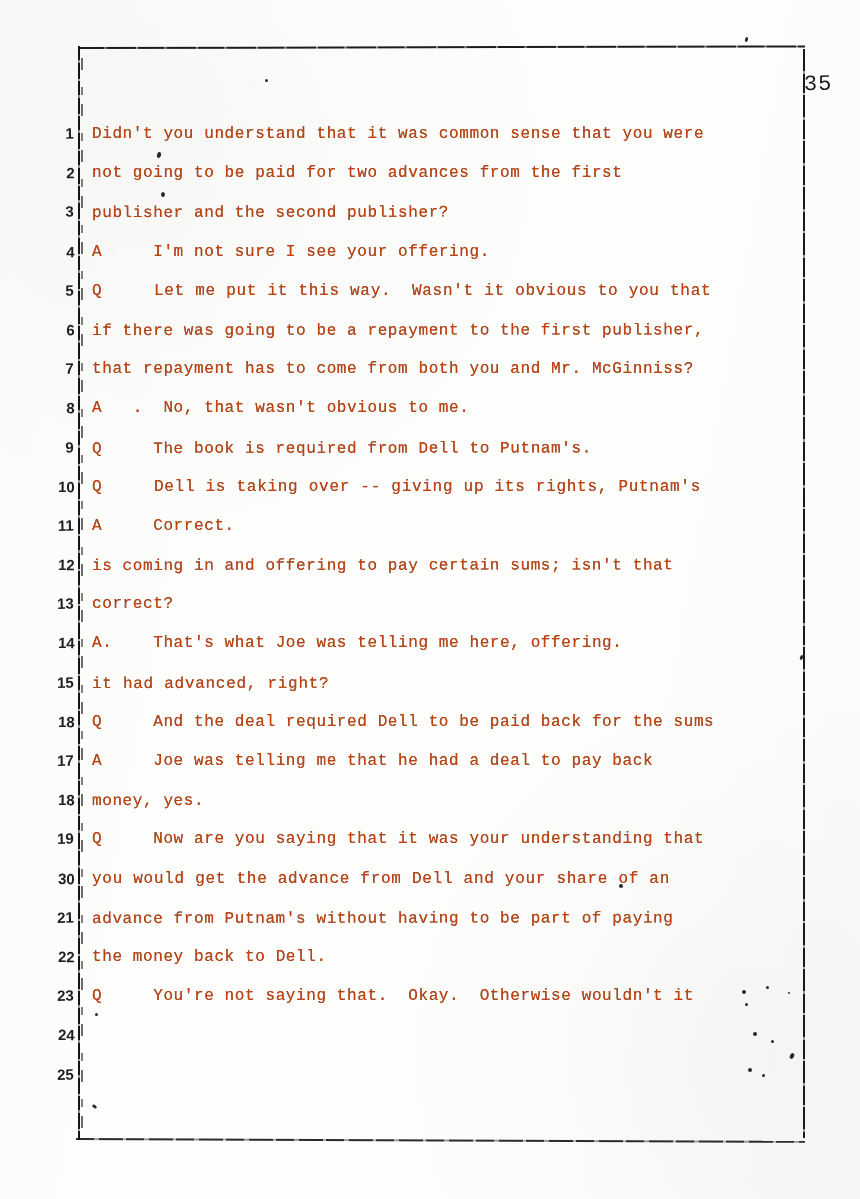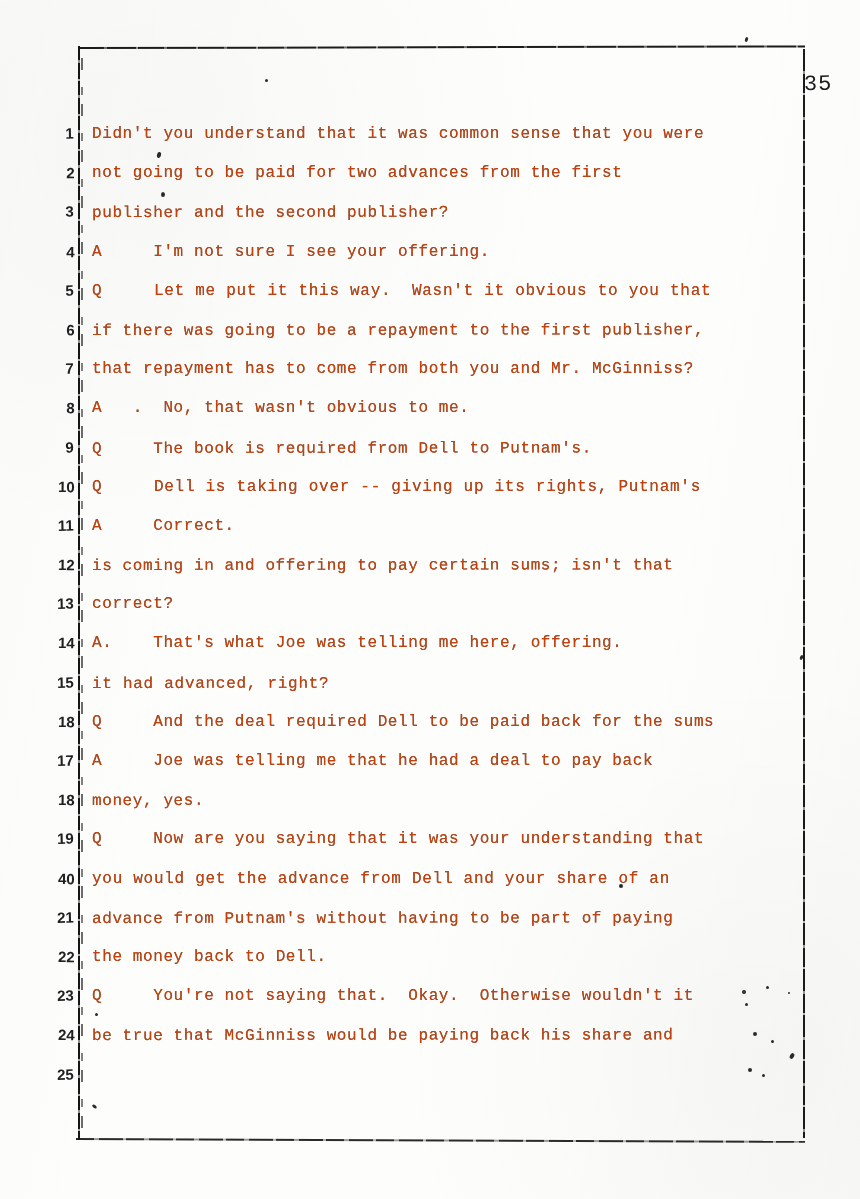--- a/index.html
+++ b/index.html
@@ -186,21 +186,21 @@
       <div class="gutter-num">10</div>
       <div class="gutter-num">11</div>
       <div class="gutter-num">12</div>
       <div class="gutter-num">13</div>
       <div class="gutter-num">14</div>
       <div class="gutter-num">15</div>
       <div class="gutter-num">18</div>
       <div class="gutter-num">17</div>
       <div class="gutter-num">18</div>
       <div class="gutter-num">19</div>
-      <div class="gutter-num">40</div>
+      <div class="gutter-num">30</div>
       <div class="gutter-num">21</div>
       <div class="gutter-num">22</div>
       <div class="gutter-num">23</div>
       <div class="gutter-num">24</div>
       <div class="gutter-num">25</div>
     </div>
 
   <div id="transcript">
       <div class="t-line">Didn't you understand that it was common sense that you were</div>
       <div class="t-line">not going to be paid for two advances from the first</div>
@@ -218,21 +218,20 @@
       <div class="t-line">A.    That's what Joe was telling me here, offering.</div>
       <div class="t-line">it had advanced, right?</div>
       <div class="t-line">Q     And the deal required Dell to be paid back for the sums</div>
       <div class="t-line">A     Joe was telling me that he had a deal to pay back</div>
       <div class="t-line">money, yes.</div>
       <div class="t-line">Q     Now are you saying that it was your understanding that</div>
       <div class="t-line">you would get the advance from Dell and your share of an</div>
       <div class="t-line">advance from Putnam's without having to be part of paying</div>
       <div class="t-line">the money back to Dell.</div>
       <div class="t-line">Q     You're not saying that.  Okay.  Otherwise wouldn't it</div>
-      <div class="t-line">be true that McGinniss would be paying back his share and</div>
     </div>
 
   <div class="speck" style="left:745px;top:37px;width:3px;height:5px;transform:rotate(20deg);"></div>
   <div class="speck" style="left:265px;top:79px;width:3px;height:3px;"></div>
   <div class="speck" style="left:157px;top:152px;width:4px;height:6px;transform:rotate(14deg);"></div>
   <div class="speck" style="left:161px;top:192px;width:4px;height:5px;"></div>
   <div class="speck" style="left:800px;top:655px;width:3px;height:5px;transform:rotate(25deg);"></div>
   <div class="speck" style="left:619px;top:884px;width:4px;height:4px;"></div>
   <div class="speck" style="left:742px;top:990px;width:4px;height:4px;"></div>
   <div class="speck" style="left:766px;top:986px;width:3px;height:3px;"></div>

